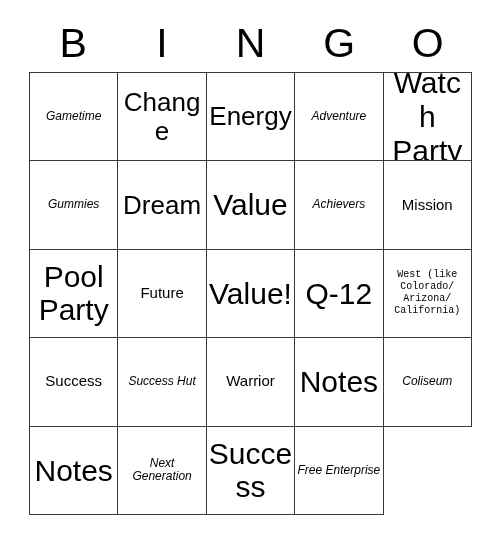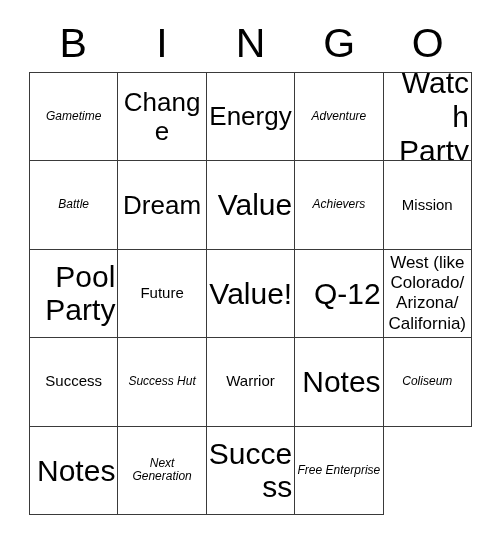--- a/index.html
+++ b/index.html
@@ -62,25 +62,25 @@
     text-align: center;
     padding: 1px 2px;
     overflow: hidden;
   }
   .cell span {
     display: block;
     width: 100%;
     line-height: 1.12;
     word-wrap: break-word;
   }
-  .fs-xl span { font-size: 30px; text-align: right; }
+  .fs-xl span { font-size: 30px; }
   .fs-lg span { font-size: 26px; }
   .fs-md span { font-size: 15px; }
   .fs-sm span { font-size: 12px; font-style: italic; }
-  .fs-xs span { font-size: 17px; line-height: 1.2; }
+  .fs-xs span { font-size: 10px; line-height: 1.2; font-family: Liberation Mono, monospace; }
 </style>
 </head>
 <body>
 
 <div class="card">
 
   <div class="header-row">
     <div class="header-cell">B</div>
     <div class="header-cell">I</div>
     <div class="header-cell">N</div>
@@ -98,21 +98,21 @@
       <div class="cell fs-lg">
         <span>Energy</span>
       </div>
       <div class="cell fs-sm">
         <span>Adventure</span>
       </div>
       <div class="cell fs-xl">
         <span>Watch Party</span>
       </div>
       <div class="cell fs-sm">
-        <span>Battle</span>
+        <span>Gummies</span>
       </div>
       <div class="cell fs-lg">
         <span>Dream</span>
       </div>
       <div class="cell fs-xl">
         <span>Value</span>
       </div>
       <div class="cell fs-sm">
         <span>Achievers</span>
       </div>

